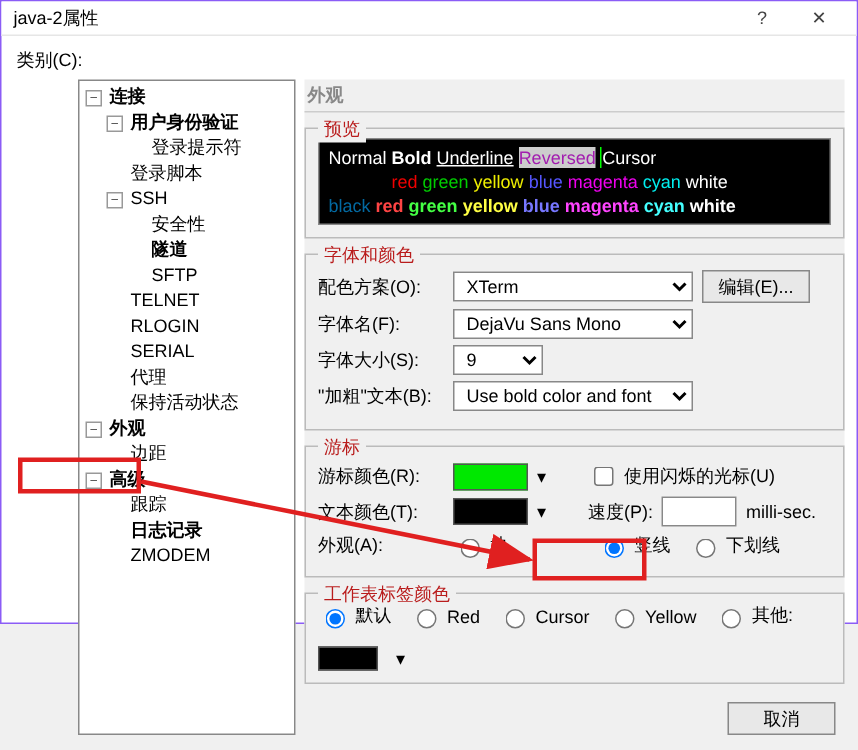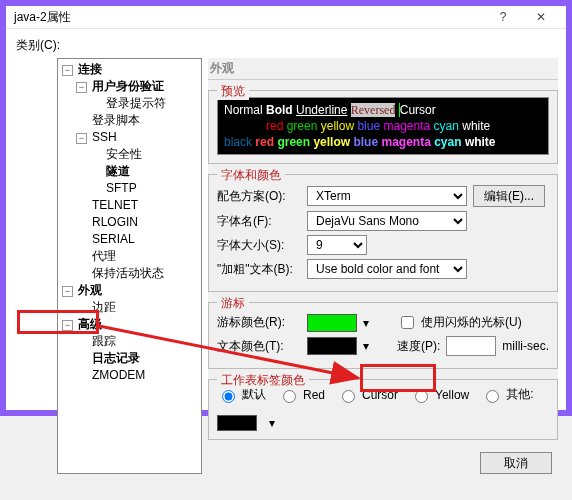--- a/index.html
+++ b/index.html
@@ -1,17 +1,17 @@
 <!DOCTYPE html>
 <html><head>
 <meta charset="utf-8">
 <style>
 * { box-sizing: border-box; font-family: "Microsoft YaHei", Tahoma, sans-serif; font-size: 12px; }
 body { margin: 0; background: #f0f0f0; width: 572px; height: 500px; overflow: hidden; }
-.window { border: 6px solid #8b5cf6; background: #fff; width: 572px; height: 416px; display: flex; flex-direction: column; }
+.window { border: 1px solid #8b5cf6; background: #fff; width: 572px; height: 416px; display: flex; flex-direction: column; }
 .titlebar { height: 28px; background: #fff; display: flex; align-items: center; padding: 0 6px; border-bottom: 1px solid #e6e6e6; }
 .titlebar .title { flex: 1; padding-left: 2px; }
 .titlebar .winbtn { width: 38px; height: 22px; display: flex; align-items: center; justify-content: center; color: #444; }
 .body { flex: 1; display: flex; flex-direction: column; padding: 6px 8px 8px 8px; }
 .cat-label { margin: 2px 0 4px 2px; }
 .split { flex:1; display:flex; gap:6px; min-height:0;margin-left:43px; }
 .treewrap { width:145px; border:1px solid #888; background:#fff; overflow:auto; padding:2px 0; }
 .tree ul { list-style:none; margin:0; padding-left:14px; }
 .tree > ul { padding-left:4px; }
 .tree li { white-space:nowrap; line-height:17px; }
@@ -20,21 +20,21 @@
 .node-label { padding:0 2px; cursor:default; }
 .node-label.bold { font-weight:bold; }
 .panel { flex:1; display:flex; flex-direction:column; gap:4px; min-width:0; }
 .panel-title { color:#888; font-weight:bold; padding:2px 0 2px 2px; border-bottom:1px solid #ccc; }
 .group { border:1px solid #bbb; padding:6px 8px 8px 8px; position:relative; margin-top:6px; }
 .group .legend { position:absolute; top:-8px; left:8px; background:#f0f0f0; padding:0 4px; color:#b91c1c; }
 .panel, .group { background:#f0f0f0; }
 .preview { background:#000; color:#fff; font-family: "DejaVu Sans Mono", Consolas, monospace; font-size:12px; padding:4px 6px; line-height:16px; border:1px solid #888; }
 .preview .b { font-weight:bold; }
 .preview .u { text-decoration:underline; }
-.preview .rev { background:#ccc; color:#7f1d1d;font-family:Liberation Serif, serif; }
+.preview .rev { background:#ccc; color:#a21caf; }
 .row { display:flex; align-items:center; gap:6px; margin:4px 0; }
 .row label:first-child { width:84px; }
 select, input[type=text] { border:1px solid #888; background:#fff; height:20px; padding:1px 4px; }
 select { width:160px; }
 .btn { border:1px solid #888; background:#e8e8e8; height:22px; padding:0 10px; cursor:pointer; }
 .swatch { width:50px; height:18px; border:1px solid #555; display:inline-block; }
 .swatch.green { background:#00e800; }
 .swatch.black { background:#000; }
 .swatch-sm { width:40px; height:16px; border:1px solid #555; background:#000; display:inline-block; }
 .radiorow { display:flex; align-items:center; gap:12px; }
@@ -168,20 +168,37 @@
           </div>
           <div class="row">
             <label>文本颜色(T):</label>
             <span class="swatch black"></span>
               <span>▾</span>
             <span style="width:16px"></span>
             <label style="width:auto">速度(P):</label>
             <input type="text" style="width: 50px;">
             <span>milli-sec.</span>
           </div>
+          <div class="row">
+            <label>外观(A):</label>
+            <div class="radiorow">
+              <label class="checkbox-row">
+                  <input type="radio" name="cs" style="">
+                  <span>块</span>
+                </label>
+              <label class="checkbox-row">
+                  <input type="radio" name="cs" checked="" style="">
+                  <span>竖线</span>
+                </label>
+              <label class="checkbox-row">
+                  <input type="radio" name="cs" style="">
+                  <span>下划线</span>
+                </label>
+            </div>
+          </div>
         </div>
 
         <div class="group">
           <span class="legend">工作表标签颜色</span>
           <div class="radiorow" style="flex-wrap:wrap;">
             <label class="checkbox-row">
                 <input type="radio" name="ws" checked="" style="">
                 <span>默认</span>
               </label>
             <label class="checkbox-row">

